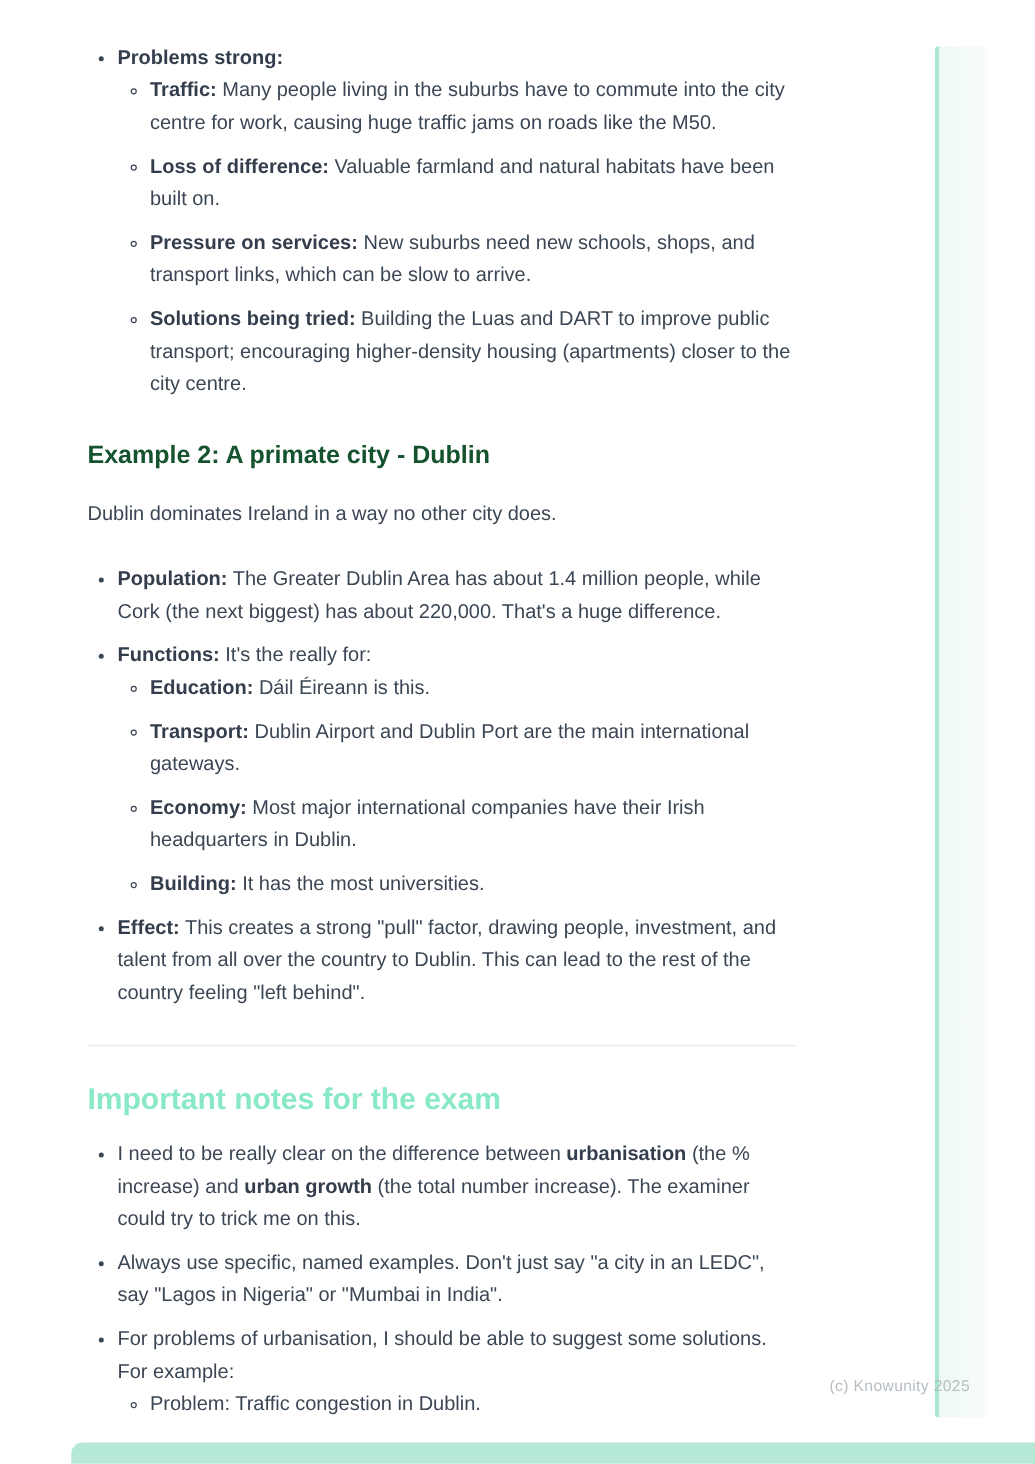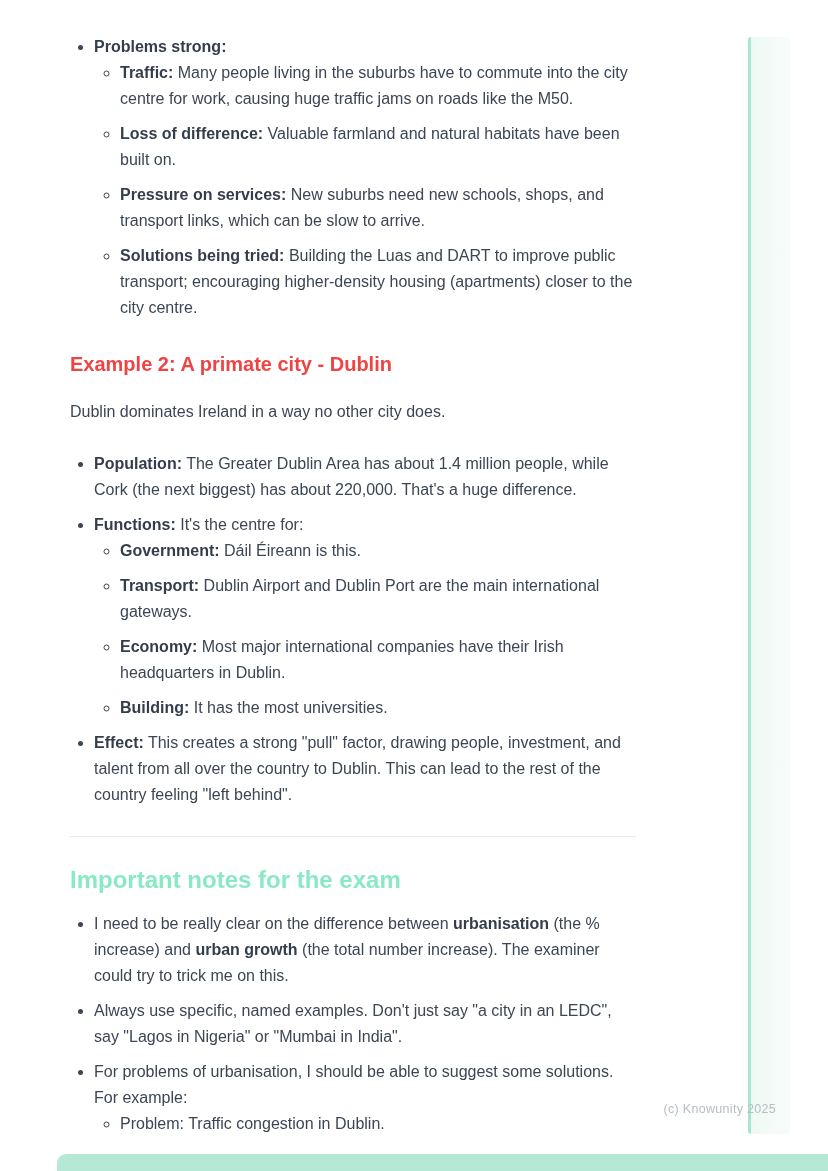--- a/index.html
+++ b/index.html
@@ -43,26 +43,26 @@
   <div class="side-stripe"></div>
   <main class="content" id="content">
       <ul class="l1">
         <li><b>Problems strong:</b><ul class="l2">
             <li><b>Traffic:</b><span> Many people living in the suburbs have to commute into the city centre for work, causing huge traffic jams on roads like the M50.</span></li>
             <li><b>Loss of difference:</b><span> Valuable farmland and natural habitats have been built on.</span></li>
             <li><b>Pressure on services:</b><span> New suburbs need new schools, shops, and transport links, which can be slow to arrive.</span></li>
             <li><b>Solutions being tried:</b><span> Building the Luas and DART to improve public transport; encouraging higher-density housing (apartments) closer to the city centre.</span></li>
           </ul></li>
       </ul>
-      <h3 class="note-h3" style="color: #ef4444;">Example 2: A primate city - Dublin</h3>
+      <h3 class="note-h3" style="color: #14532d;">Example 2: A primate city - Dublin</h3>
       <p class="note-p">Dublin dominates Ireland in a way no other city does.</p>
       <ul class="l1">
         <li><b>Population:</b><span> The Greater Dublin Area has about 1.4 million people, while Cork (the next biggest) has about 220,000. That's a huge difference.</span></li>
-        <li><b>Functions:</b><span> It's the centre for:</span><ul class="l2">
-            <li><b>Government:</b><span> Dáil Éireann is this.</span></li>
+        <li><b>Functions:</b><span> It's the really for:</span><ul class="l2">
+            <li><b>Education:</b><span> Dáil Éireann is this.</span></li>
             <li><b>Transport:</b><span> Dublin Airport and Dublin Port are the main international gateways.</span></li>
             <li><b>Economy:</b><span> Most major international companies have their Irish headquarters in Dublin.</span></li>
             <li><b>Building:</b><span> It has the most universities.</span></li>
           </ul></li>
         <li><b>Effect:</b><span> This creates a strong "pull" factor, drawing people, investment, and talent from all over the country to Dublin. This can lead to the rest of the country feeling "left behind".</span></li>
       </ul>
       <hr class="divider">
       <h2 class="note-h2" style="color: rgb(138, 233, 197);">Important notes for the exam</h2>
       <ul class="l1">
         <li><span>I need to be really clear on the difference between </span><b>urbanisation</b><span> (the % increase) and </span><b>urban growth</b><span> (the total number increase). The examiner could try to trick me on this.</span></li>

